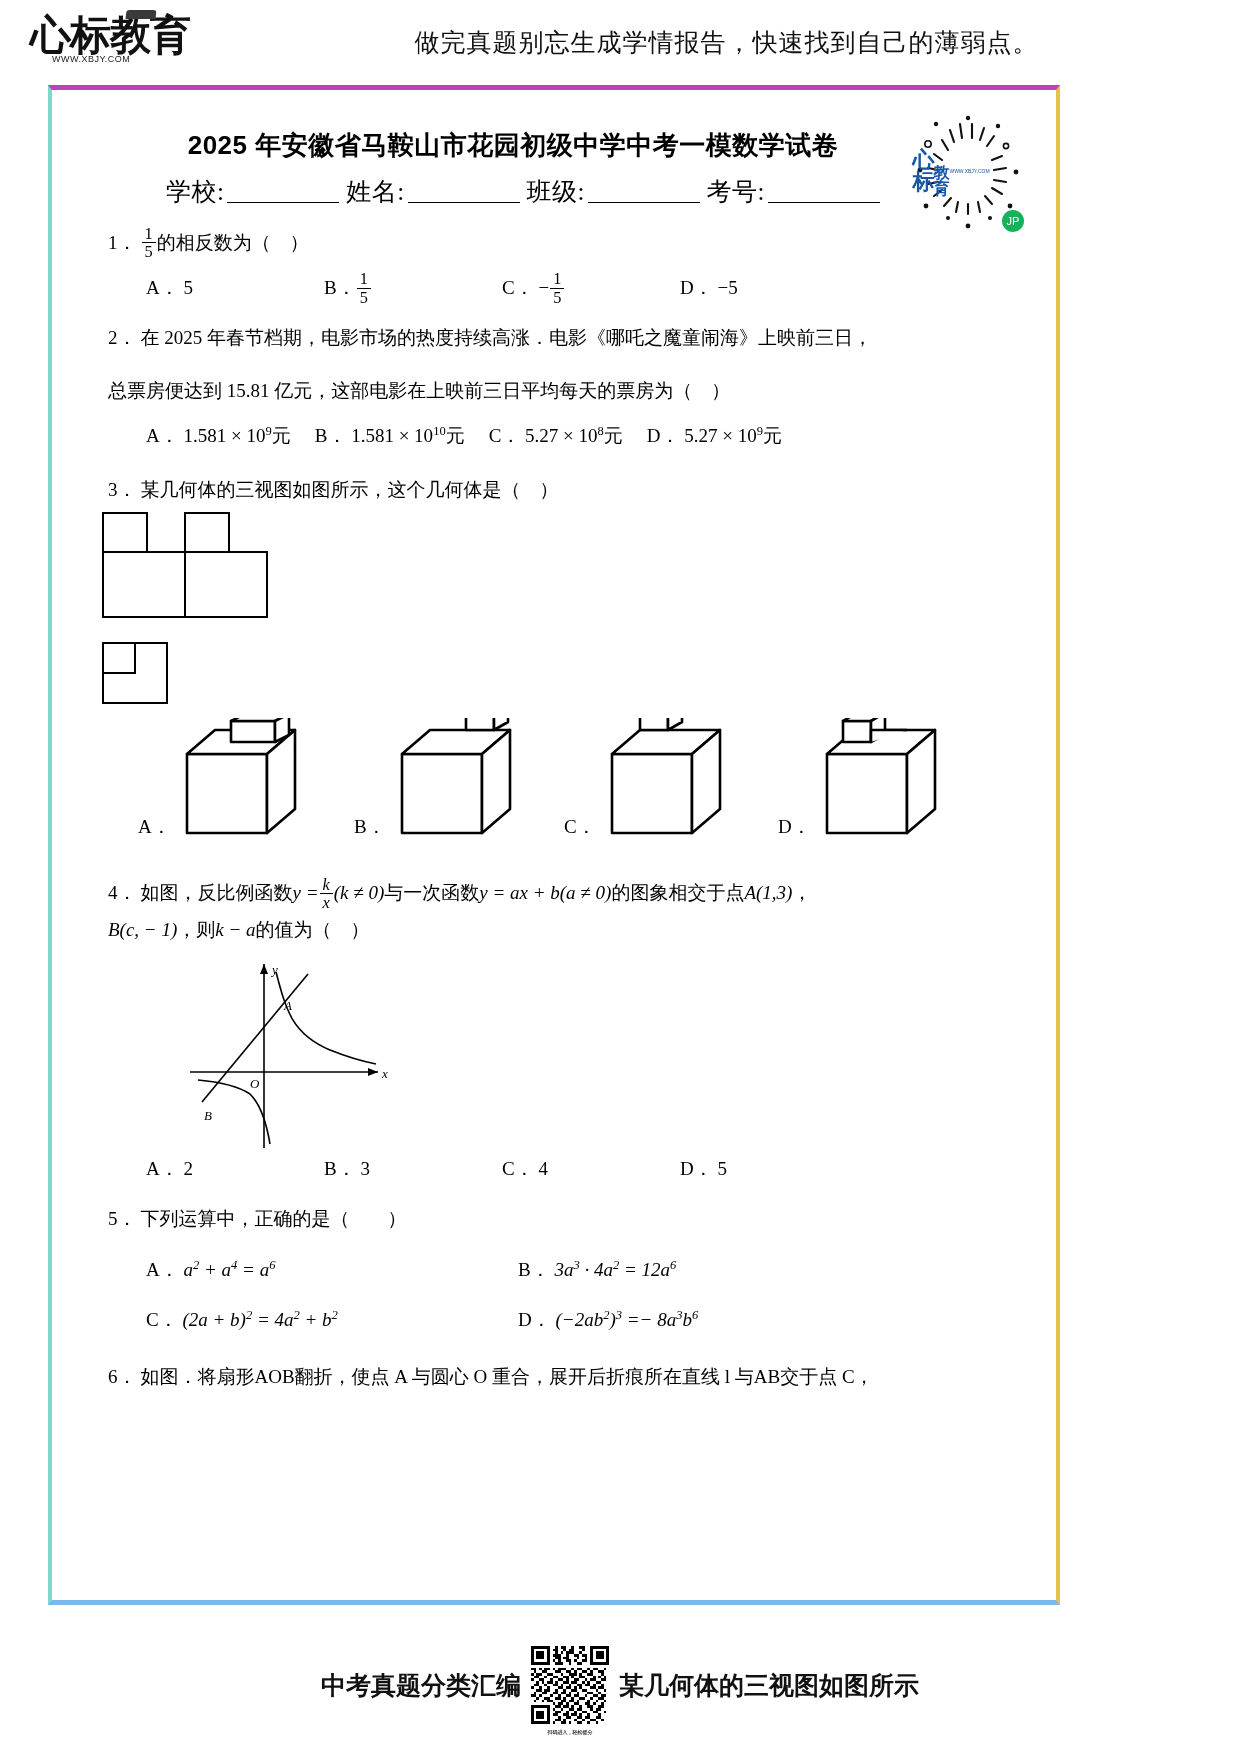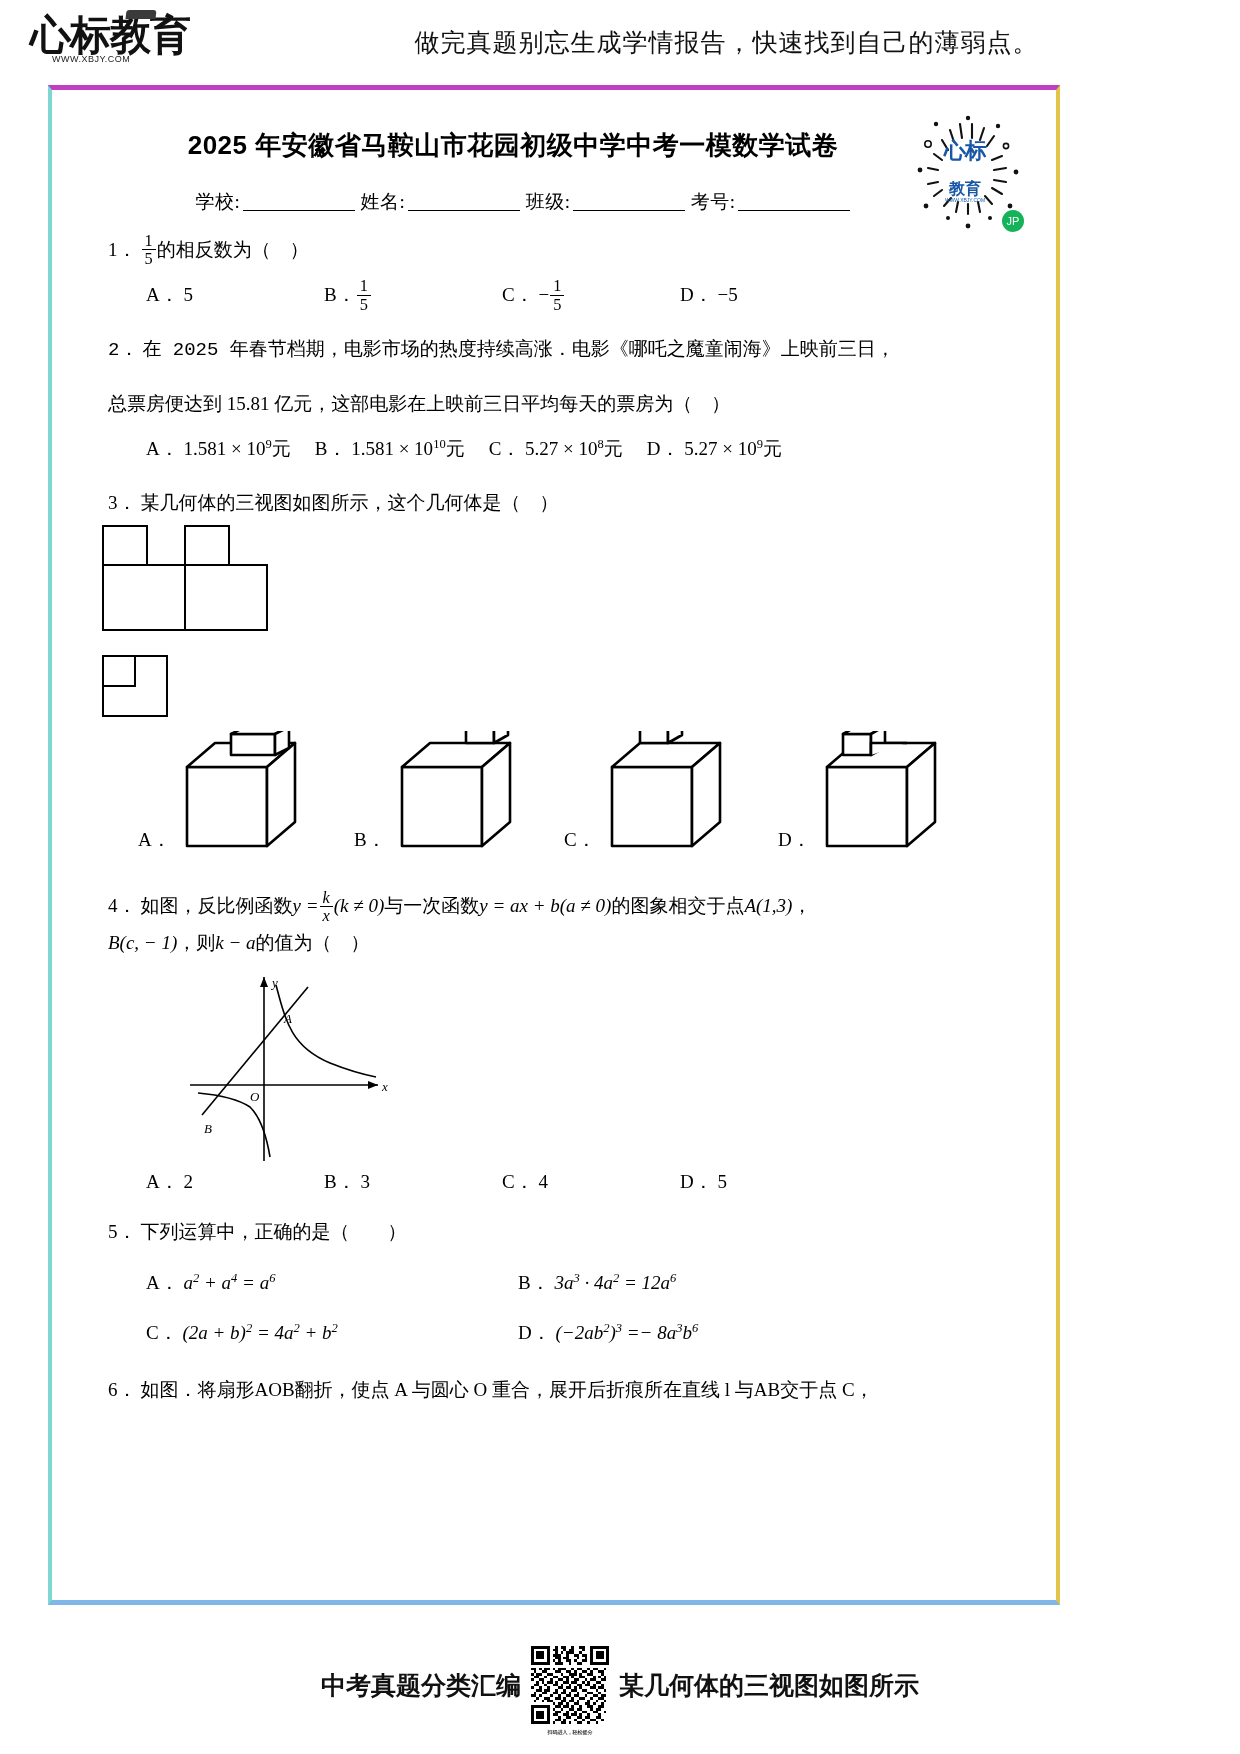--- a/index.html
+++ b/index.html
@@ -85,22 +85,22 @@
     text-align:center;
     font-family:"Liberation Sans","DejaVu Sans",sans-serif;
     font-weight:bold;
     font-size:26px;
     letter-spacing:.5px;
     margin:16px 0 0 0;
     padding-right:90px;
   }
   .info-line {
     text-align:center;
-    font-size:19px;
-    margin-top:26px;
+    font-size:25px;
+    margin-top:12px;
     padding-right:70px;
     letter-spacing:.5px;
   }
   .info-line .blank {
     display:inline-block;
     border-bottom:1.4px solid #000;
     width:112px;
     vertical-align:-3px;
   }
   .info-line .seg { margin-right:3px; }
@@ -109,23 +109,23 @@
   .qr-wrap {
     position:absolute;
     right:26px; top:20px;
     width:124px; height:124px;
   }
   .qr-burst {
     position:absolute; inset:0;
   }
   .qr-inner {
     position:absolute;
-    left:26px; top:30px;
+    left:12px; top:30px;
     width:66px; height:62px;
-    display:flex; flex-direction:column;
+    display:flex; flex-direction:row;
     align-items:center; justify-content:center;
     line-height:1;
   }
   .qr-inner .q1 {
     font-family:"Liberation Sans","DejaVu Sans",sans-serif;
     font-size:22px; font-weight:bold; color:#1757a6;
     letter-spacing:-1px;
   }
   .qr-inner .q2 {
     font-family:"Liberation Sans","DejaVu Sans",sans-serif;
@@ -353,21 +353,21 @@
     <div>
       <span>C．</span>
       <span>−</span><span class="frac"><span class="n">1</span><span class="d">5</span></span>
     </div>
     <div>
       <span>D．</span>
       <span>−5</span>
     </div>
   </div>
 
-  <div class="q" style="margin-top:18px;font-family:Liberation Mono, monospace;">
+  <div class="q" style="margin-top:12px;">
     <span class="num">2．</span><span>在 2025 年春节档期，电影市场的热度持续高涨．电影《哪吒之魔童闹海》上映前三日，</span>
   </div>
   <div class="q" style="margin-top:16px;">
     <span>总票房便达到 15.81 亿元，这部电影在上映前三日平均每天的票房为（　）</span>
   </div>
   <div class="opts" style="padding-left:52px;gap:24px;">
     <div style="white-space:nowrap;">
       <span>A．</span>
       <span>1.581 × 10</span><sup>9</sup><span>元</span>
     </div>

